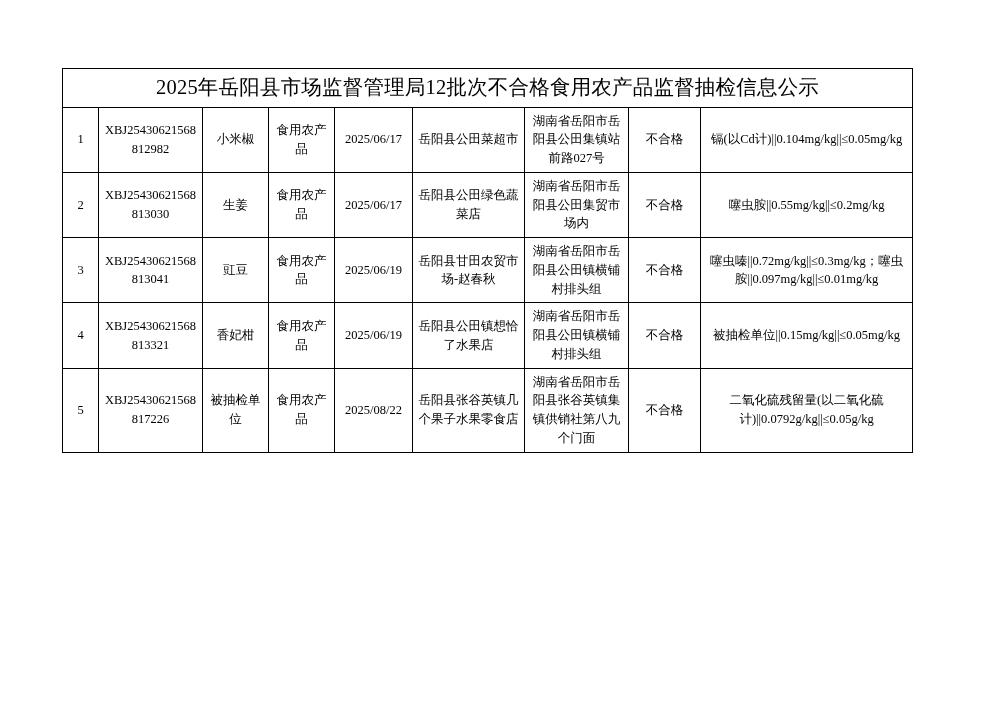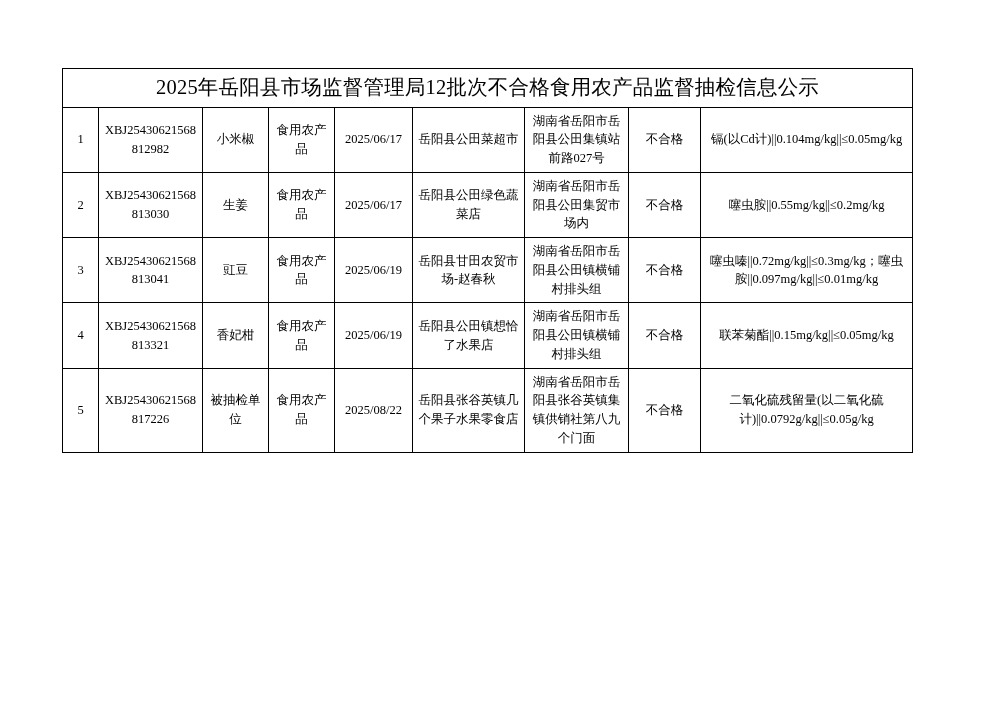--- a/index.html
+++ b/index.html
@@ -134,21 +134,21 @@
 
         <tr>
           <td class="body-cell cell-idx">4</td>
           <td class="body-cell cell-code">XBJ25430621568813321</td>
           <td class="body-cell">香妃柑</td>
           <td class="body-cell">食用农产品</td>
           <td class="body-cell">2025/06/19</td>
           <td class="body-cell">岳阳县公田镇想恰了水果店</td>
           <td class="body-cell">湖南省岳阳市岳阳县公田镇横铺村排头组</td>
           <td class="body-cell cell-result">不合格</td>
-          <td class="body-cell cell-item">联苯菊酯||0.15mg/kg||≤0.05mg/kg</td>
+          <td class="body-cell cell-item">被抽检单位||0.15mg/kg||≤0.05mg/kg</td>
         </tr>
 
         <tr>
           <td class="body-cell cell-idx">5</td>
           <td class="body-cell cell-code">XBJ25430621568817226</td>
           <td class="body-cell">被抽检单位</td>
           <td class="body-cell">食用农产品</td>
           <td class="body-cell">2025/08/22</td>
           <td class="body-cell">岳阳县张谷英镇几个果子水果零食店</td>
           <td class="body-cell">湖南省岳阳市岳阳县张谷英镇集镇供销社第八九个门面</td>

